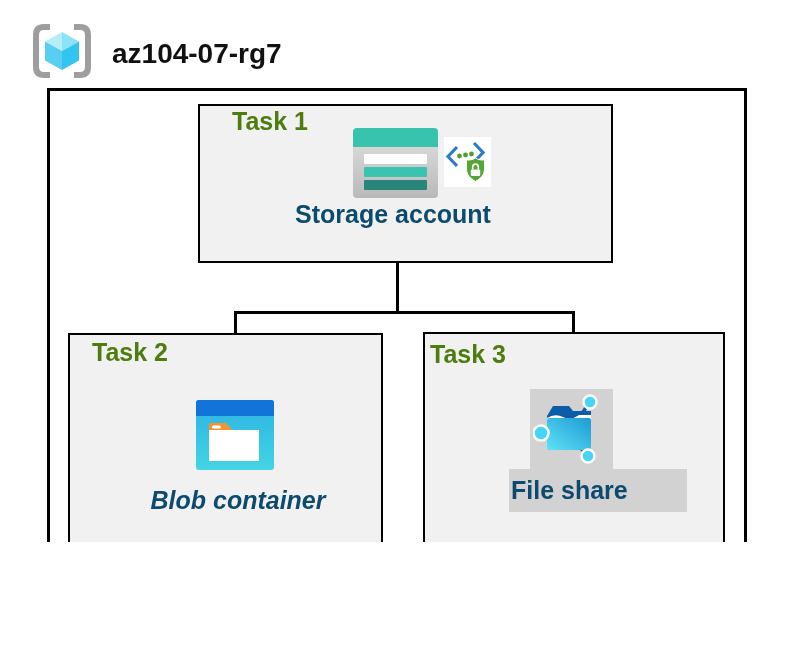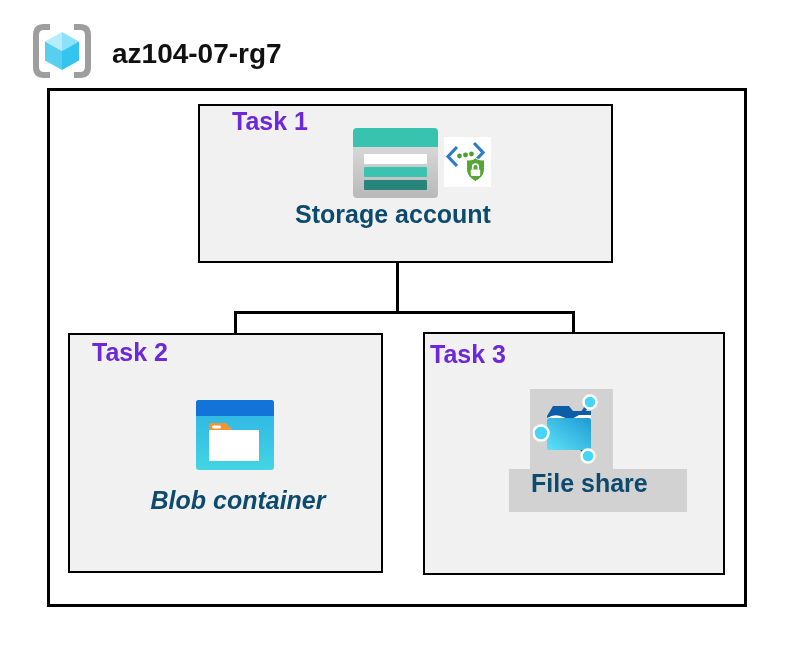--- a/index.html
+++ b/index.html
@@ -1,50 +1,50 @@
 <!DOCTYPE html>
 <html><head>
 <meta charset="utf-8">
 <style>
   html,body{margin:0;padding:0;background:#ffffff;}
   .canvas{
-    position:relative;width:788px;height:647px;background:#ffffff;overflow:hidden;
+    position:relative;width:788px;height:542px;background:#ffffff;overflow:hidden;
     font-family:"Liberation Sans","DejaVu Sans",sans-serif;
   }
   .abs{position:absolute;}
   
   .rg-title{
     position:absolute;left:112px;top:38px;font-size:28px;font-weight:bold;color:#111111;
     letter-spacing:0px;white-space:nowrap;
   }
   
   .outer-box{
     position:absolute;left:47px;top:88px;width:700px;height:519px;
     border:3px solid #000000;background:#ffffff;box-sizing:border-box;
   }
   .task-box{
     position:absolute;border:2px solid #000000;background:#f1f1f1;box-sizing:border-box;
   }
   .task1{left:198px;top:104px;width:415px;height:159px;}
   .task2{left:68px;top:333px;width:315px;height:240px;}
   .task3{left:423px;top:332px;width:302px;height:243px;}
   .task-label{
-    position:absolute;font-size:25px;font-weight:bold;color:#6d28d9;white-space:nowrap;
+    position:absolute;font-size:25px;font-weight:bold;color:#4d7c0f;white-space:nowrap;
   }
   .resource-label{
     position:absolute;font-size:25px;font-weight:bold;color:#0c4a6e;white-space:nowrap;
   }
   .centered{transform:translateX(-50%);}
   
   .connector{position:absolute;background:#000000;}
   
   .gray-block{position:absolute;background:#d2d2d2;}
   .file-share-bar{
     position:absolute;left:509px;top:469px;width:178px;height:43px;background:#d2d2d2;
-    display:flex;align-items:flex-start;padding-left:22px;box-sizing:border-box;
+    display:flex;align-items:center;padding-left:2px;box-sizing:border-box;
   }
   .file-share-bar .resource-label{position:static;}
 </style>
 </head>
 <body>
 
 <div class="canvas">
 
   <svg class="abs" style="left:30px;top:20px;" width="64" height="62" viewBox="0 0 64 62">
     <path d="M 20 7 H 14 Q 6 7 6 15 V 47 Q 6 55 14 55 H 20" fill="none" stroke="#9e9e9e" stroke-width="6"></path>

